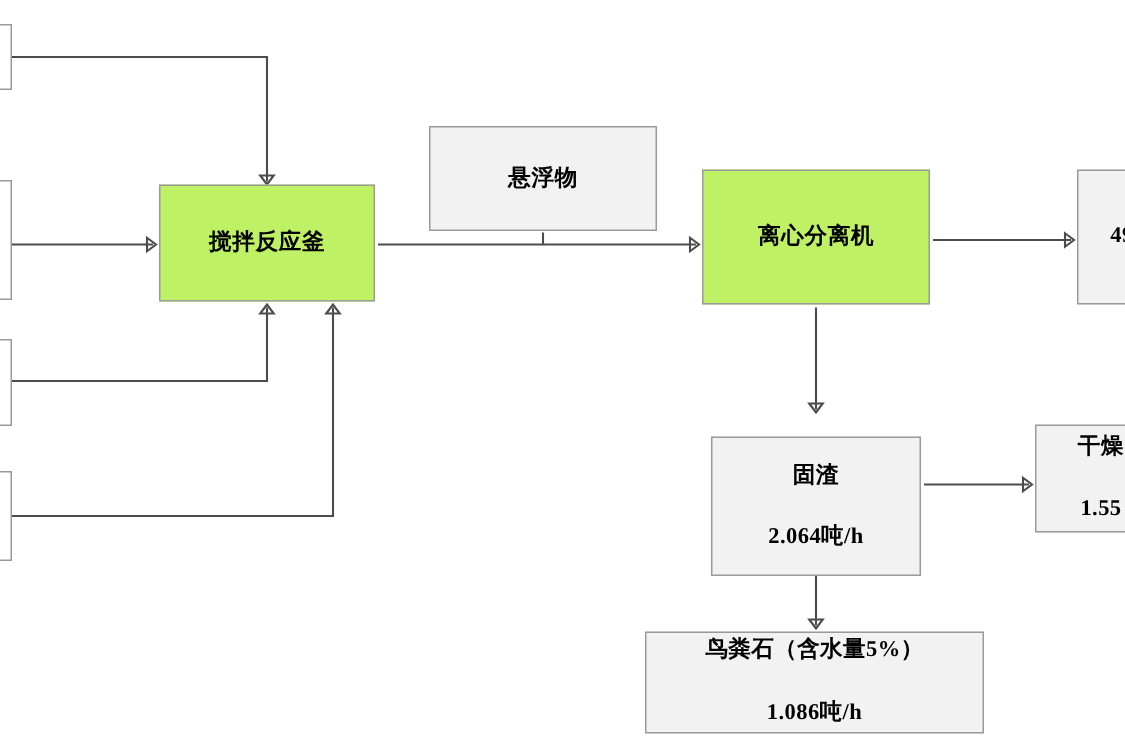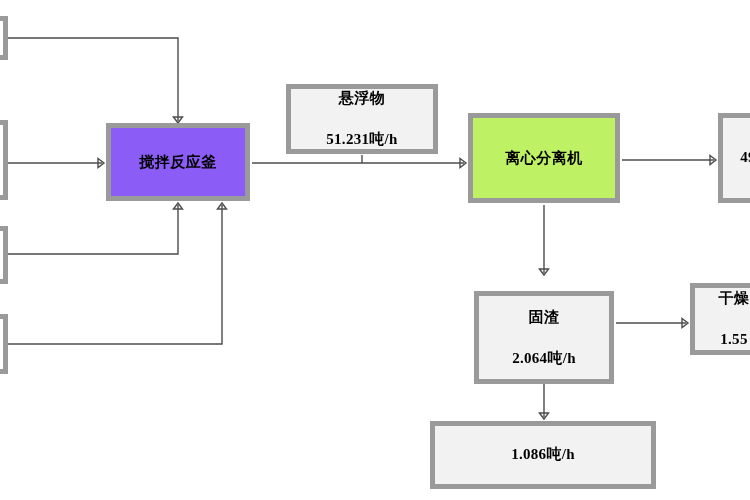--- a/index.html
+++ b/index.html
@@ -11,21 +11,21 @@
     position: relative;
     width: 750px;
     height: 500px;
     background: #ffffff;
     overflow: hidden;
     font-family: "Liberation Sans", "DejaVu Sans", sans-serif;
   }
   .node {
     position: absolute;
     box-sizing: border-box;
-    border: 5px solid #ec4899;
+    border: 1px solid #ec4899;
     background: #f2f2f2;
     display: flex;
     flex-direction: column;
     align-items: center;
     justify-content: center;
     color: #000000;
     font-size: 15px;
     line-height: 1.45;
     letter-spacing: 0.5px;
     text-align: center;
@@ -77,42 +77,42 @@
       <path d="M98,158.5 L104,163 L98,167.5 Z" fill="#4c4c4c" stroke="#4c4c4c"></path>
       <path d="M173.5,209 L178,203 L182.5,209 Z" fill="#4c4c4c" stroke="#4c4c4c"></path>
       <path d="M217.5,209 L222,203 L226.5,209 Z" fill="#4c4c4c" stroke="#4c4c4c"></path>
       <path d="M460,158.5 L466,163 L460,167.5 Z" fill="#4c4c4c" stroke="#4c4c4c"></path>
       <path d="M710,155.5 L716,160 L710,164.5 Z" fill="#4c4c4c" stroke="#4c4c4c"></path>
       <path d="M539.5,269 L544,275 L548.5,269 Z" fill="#4c4c4c" stroke="#4c4c4c"></path>
       <path d="M682,318.5 L688,323 L682,327.5 Z" fill="#4c4c4c" stroke="#4c4c4c"></path>
       <path d="M539.5,413 L544,419 L548.5,413 Z" fill="#4c4c4c" stroke="#4c4c4c"></path>
     </svg>
   <div id="node-layer">
-      <div class="node" style="left: 106px; top: 123px; width: 144px; height: 78px; background: #8b5cf6; border-color: rgb(154, 154, 154); color: rgb(0, 0, 0);">
+      <div class="node" style="left: 106px; top: 123px; width: 144px; height: 78px; background: #bef264; border-color: rgb(154, 154, 154); color: rgb(0, 0, 0);">
         <span class="ln">搅拌反应釜</span>
       </div>
       <div class="node" style="left: 286px; top: 84px; width: 152px; height: 70px; background: rgb(242, 242, 242); border-color: rgb(154, 154, 154); color: rgb(0, 0, 0);">
         <span class="ln">悬浮物</span>
-        <span class="ln num">51.231吨/h</span>
       </div>
       <div class="node" style="left: 468px; top: 113px; width: 152px; height: 90px; background: #bef264; border-color: rgb(154, 154, 154); color: rgb(0, 0, 0);">
         <span class="ln">离心分离机</span>
       </div>
       <div class="node" style="left: 718px; top: 113px; width: 60px; height: 90px; background: rgb(242, 242, 242); border-color: rgb(154, 154, 154); color: rgb(0, 0, 0);">
         <span class="ln num">49</span>
       </div>
       <div class="node" style="left: 474px; top: 277px; width: 140px; height: 93px; background: rgb(242, 242, 242); border-color: rgb(154, 154, 154); color: rgb(0, 0, 0); margin-top: 14px;">
         <span class="ln">固渣</span>
         <span class="ln num">2.064吨/h</span>
       </div>
       <div class="node" style="left: 690px; top: 283px; width: 88px; height: 72px; background: rgb(242, 242, 242); border-color: rgb(154, 154, 154); color: rgb(0, 0, 0);">
         <span class="ln">干燥</span>
         <span class="ln num">1.55</span>
       </div>
       <div class="node" style="left: 430px; top: 421px; width: 226px; height: 68px; background: rgb(242, 242, 242); border-color: rgb(154, 154, 154); color: rgb(0, 0, 0);">
+        <span class="ln num">鸟粪石（含水量5%）</span>
         <span class="ln num">1.086吨/h</span>
       </div>
       <div class="node plain" style="left: -22px; top: 16px; width: 30px; height: 44px; background: rgb(255, 255, 255); border-color: rgb(154, 154, 154); color: rgb(0, 0, 0);"></div>
       <div class="node plain" style="left: -22px; top: 120px; width: 30px; height: 80px; background: rgb(255, 255, 255); border-color: rgb(154, 154, 154); color: rgb(0, 0, 0);"></div>
       <div class="node plain" style="left: -22px; top: 226px; width: 30px; height: 58px; background: rgb(255, 255, 255); border-color: rgb(154, 154, 154); color: rgb(0, 0, 0);"></div>
       <div class="node plain" style="left: -22px; top: 314px; width: 30px; height: 60px; background: rgb(255, 255, 255); border-color: rgb(154, 154, 154); color: rgb(0, 0, 0);"></div>
     </div>
 </div>
 
 </body></html>

